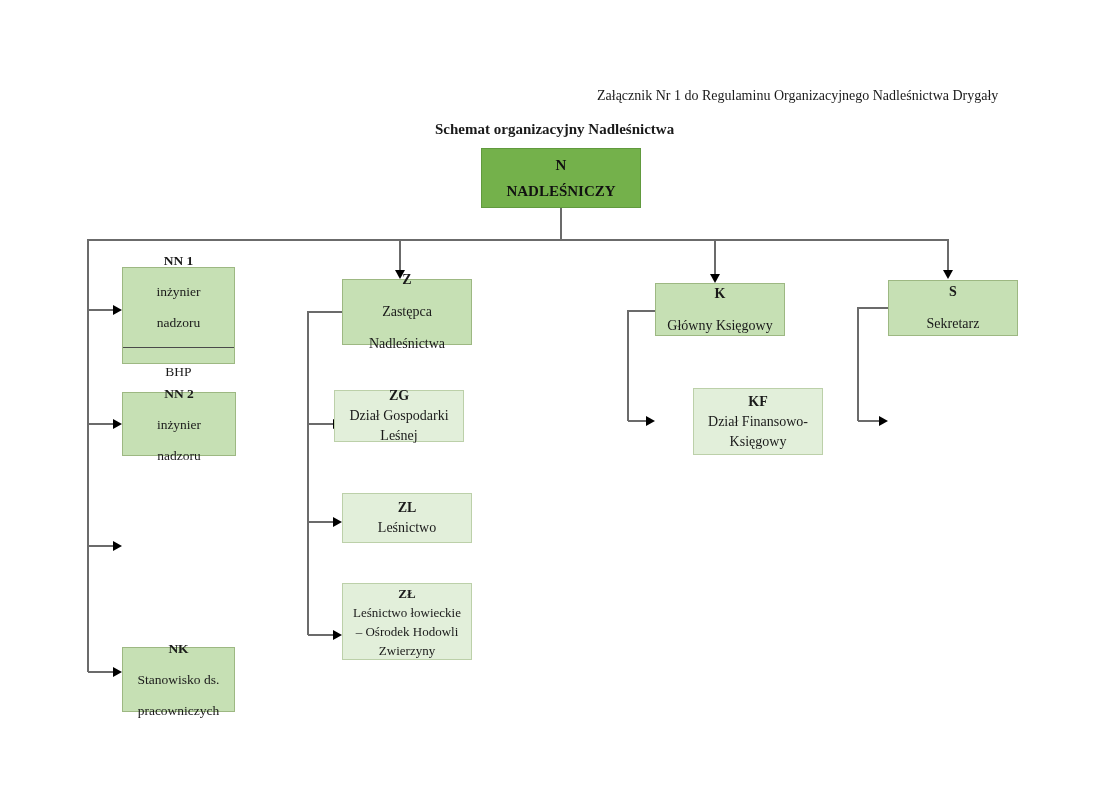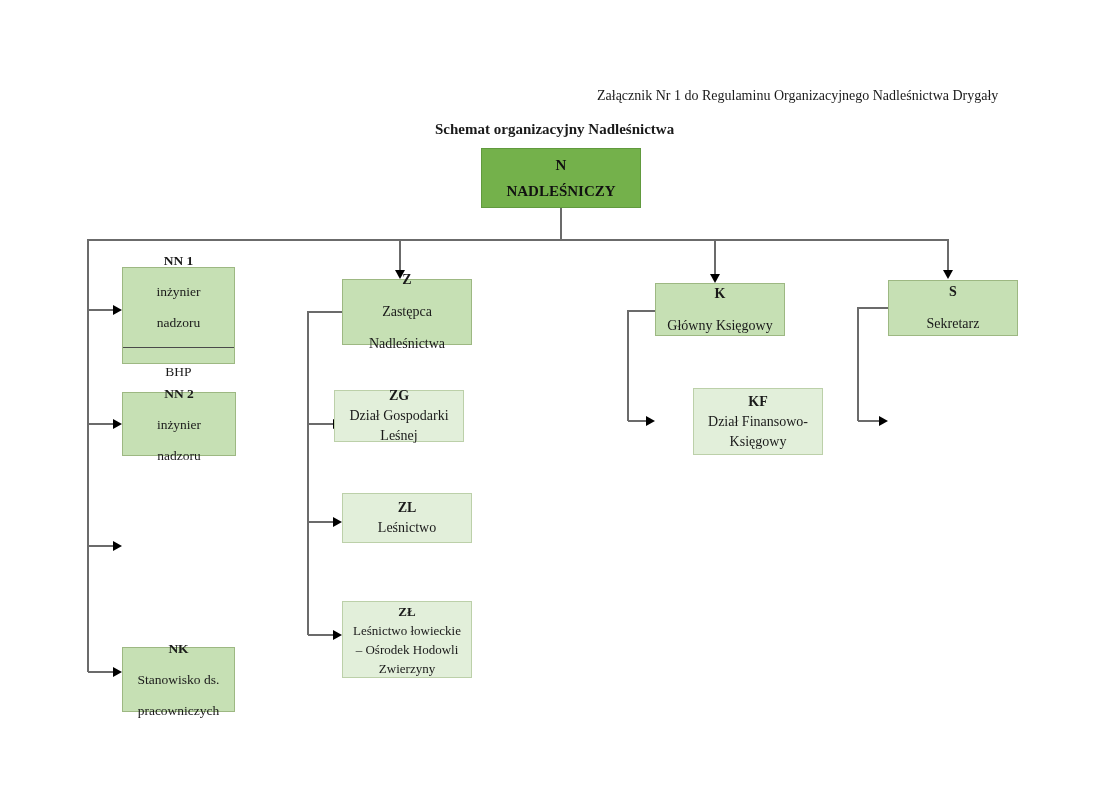--- a/index.html
+++ b/index.html
@@ -103,21 +103,21 @@
     <span class="code">ZG</span>
     <span>Dział Gospodarki</span>
     <span>Leśnej</span>
   </div>
 
   <div class="box lvl3 mid" style="left:342px;top:493px;width:130px;height:50px;">
     <span class="code">ZL</span>
     <span>Leśnictwo</span>
   </div>
 
-  <div class="box lvl3 small" style="left:342px;top:601px;width:130px;height:77px;justify-content:center;">
+  <div class="box lvl3 small" style="left:342px;top:583px;width:130px;height:77px;justify-content:center;">
     <span class="code">ZŁ</span>
     <span>Leśnictwo łowieckie</span>
     <span>– Ośrodek Hodowli</span>
     <span>Zwierzyny</span>
   </div>
 
   <div class="box lvl2 mid" style="left:655px;top:283px;width:130px;height:53px;">
     <span class="code">K</span>
     <span>Główny Księgowy</span>
   </div>

